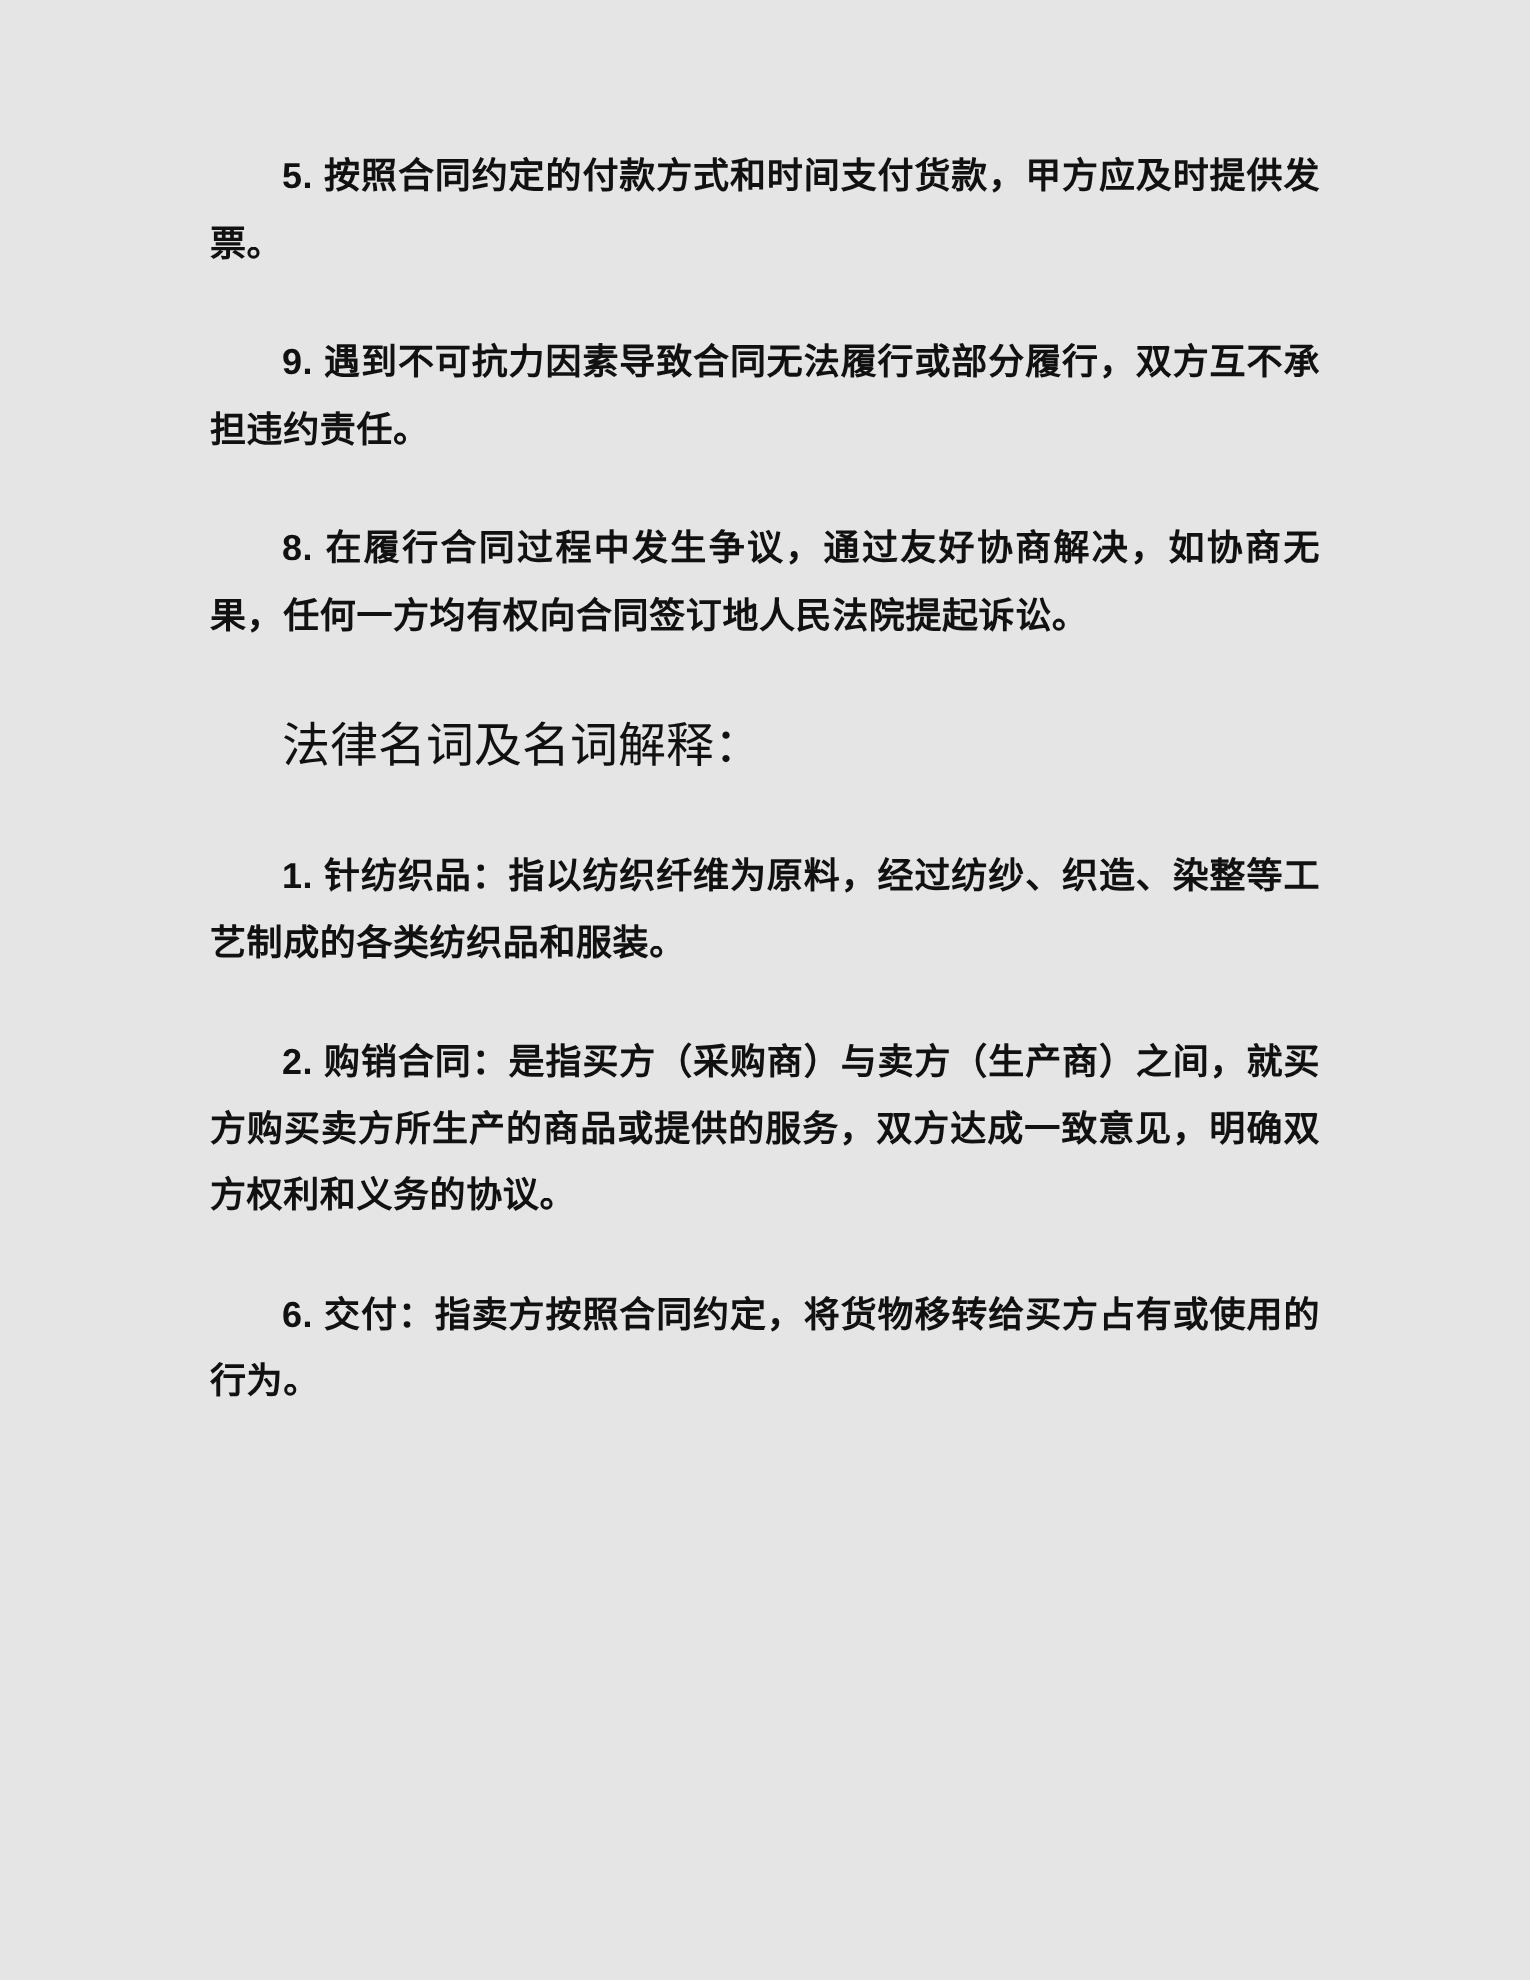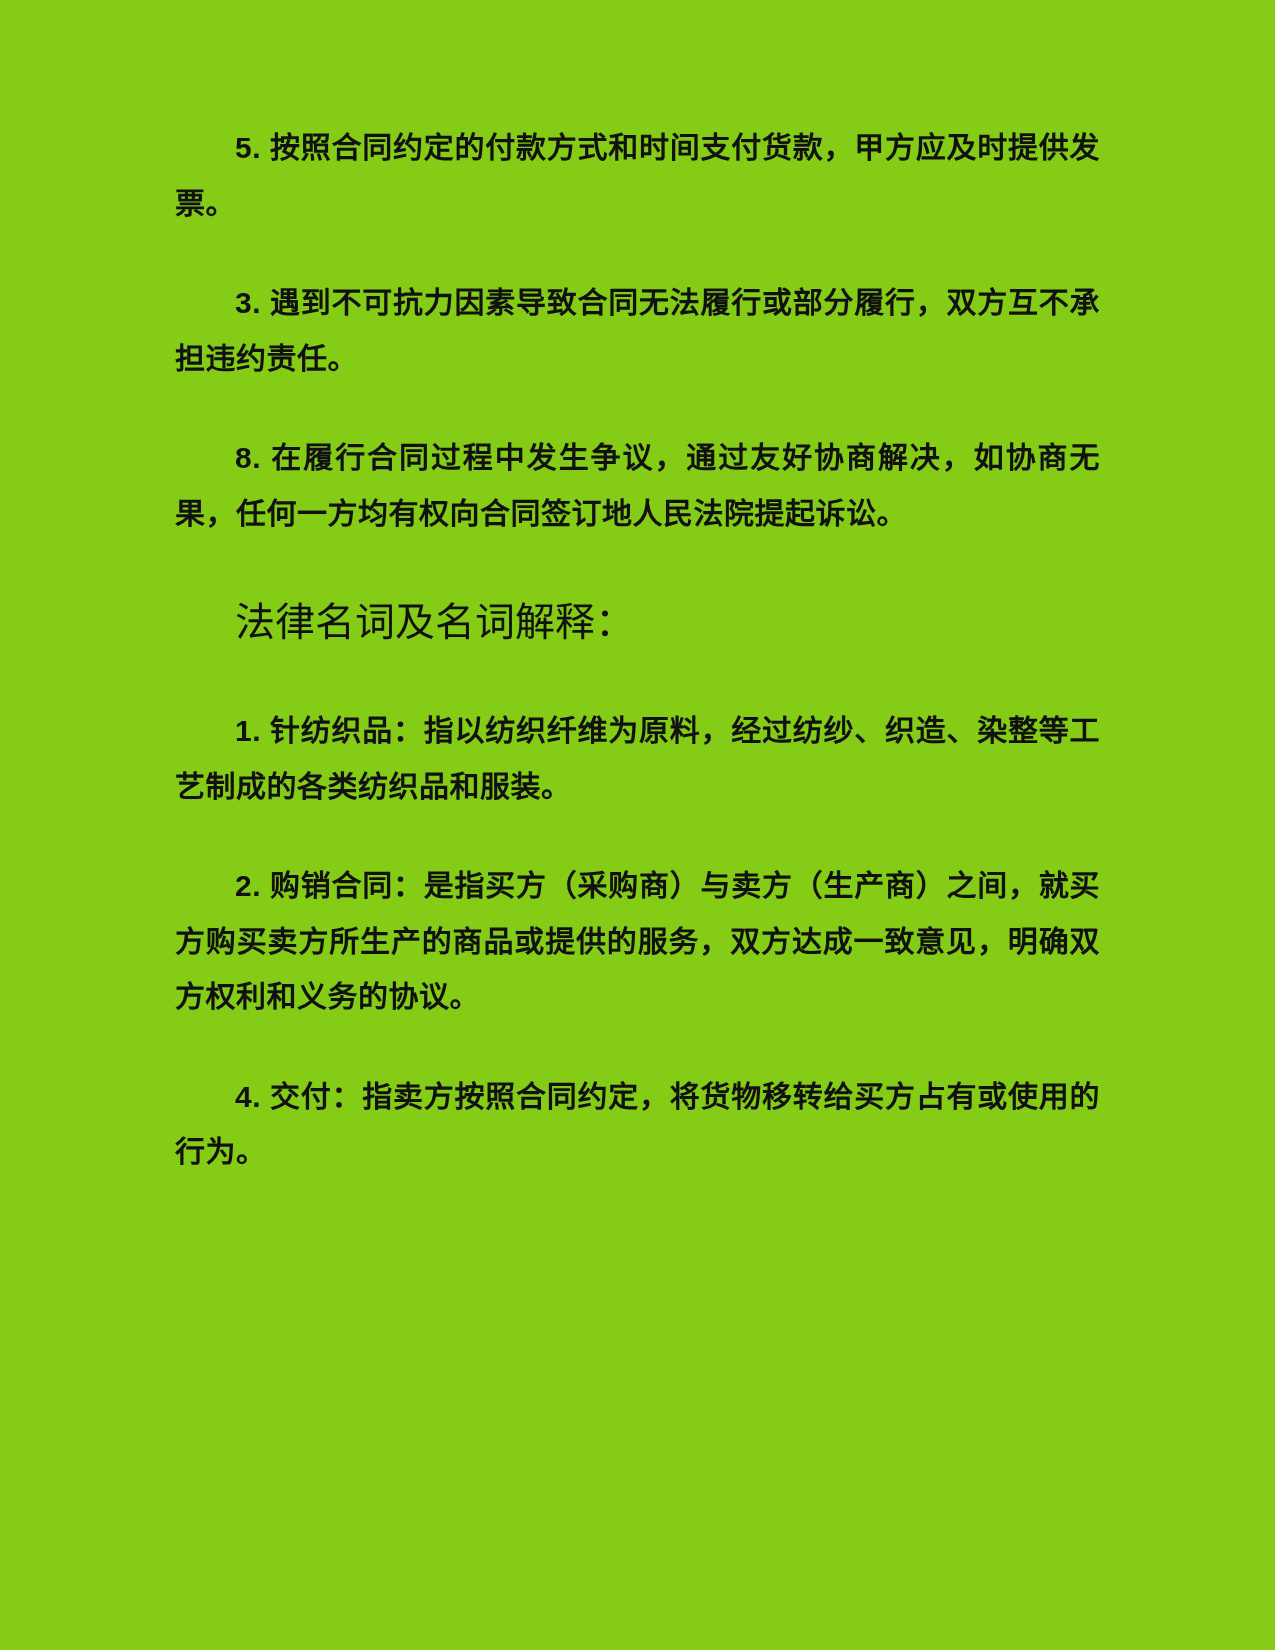--- a/index.html
+++ b/index.html
@@ -12,21 +12,21 @@
     height: 1650px;
     font-family: "Liberation Sans", "DejaVu Sans", sans-serif;
     color: #000000;
     overflow: hidden;
   }
   .page {
     box-sizing: border-box;
     width: 1275px;
     height: 1650px;
     padding: 120px 175px 0 175px;
-    background: #84cc16;
+    background: #e5e5e5;
   }
   .doc-body {
     width: 100%;
   }
   p.para {
     margin: 0 0 44px 0;
     font-size: 30px;
     line-height: 1.85;
     text-align: justify;
     text-justify: inter-ideograph;
@@ -51,26 +51,26 @@
 </style>
 </head>
 <body>
 
 <div class="page">
   <div class="doc-body">
 
     <p class="para indent">5. 按照合同约定的付款方式和时间支付货款，甲方应及时提供发票。</p>
 
 
-    <p class="para indent">3. 遇到不可抗力因素导致合同无法履行或部分履行，双方互不承担违约责任。</p>
+    <p class="para indent">9. 遇到不可抗力因素导致合同无法履行或部分履行，双方互不承担违约责任。</p>
 
     <p class="para indent">8. 在履行合同过程中发生争议，通过友好协商解决，如协商无果，任何一方均有权向合同签订地人民法院提起诉讼。</p>
 
     <p class="heading">法律名词及名词解释：</p>
 
     <p class="para indent">1. 针纺织品：指以纺织纤维为原料，经过纺纱、织造、染整等工艺制成的各类纺织品和服装。</p>
 
     <p class="para indent">2. 购销合同：是指买方（采购商）与卖方（生产商）之间，就买方购买卖方所生产的商品或提供的服务，双方达成一致意见，明确双方权利和义务的协议。</p>
 
-    <p class="para indent">4. 交付：指卖方按照合同约定，将货物移转给买方占有或使用的行为。</p>
+    <p class="para indent">6. 交付：指卖方按照合同约定，将货物移转给买方占有或使用的行为。</p>
 
   </div>
 </div>
 
 </body></html>

